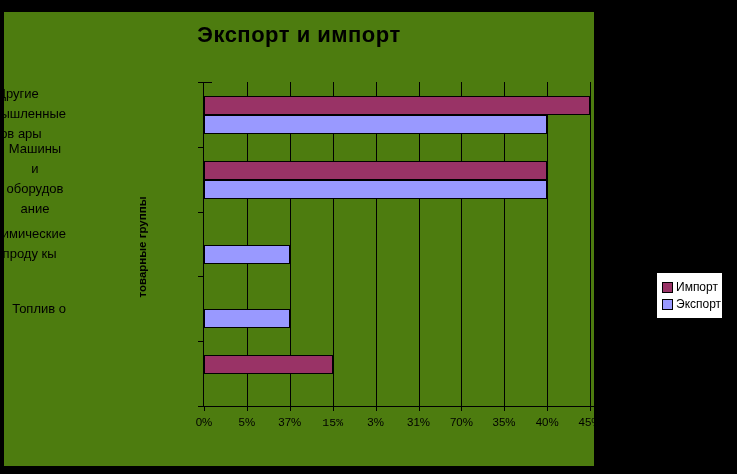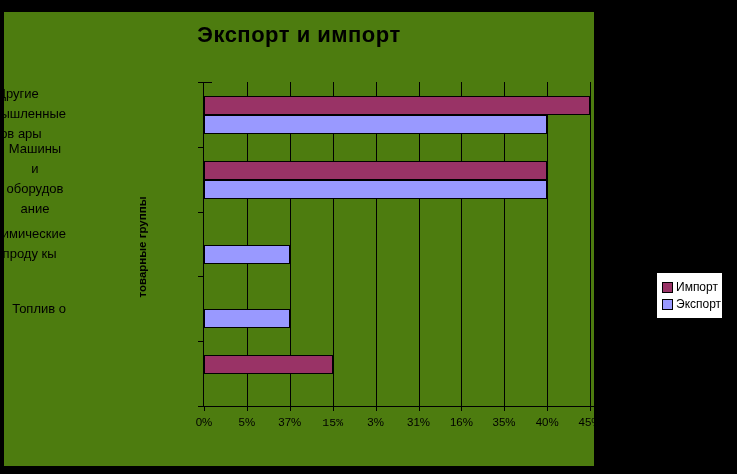--- a/index.html
+++ b/index.html
@@ -75,21 +75,21 @@
         <div class="x-ticklabel" style="left: 42.9px;">5%</div>
         <div class="x-tick" style="left: 85.8px;"></div>
         <div class="x-ticklabel" style="left: 85.8px;">37%</div>
         <div class="x-tick" style="left: 128.7px;"></div>
         <div class="x-ticklabel" style="left: 128.7px; font-family: Liberation Mono, monospace;">15%</div>
         <div class="x-tick" style="left: 171.6px;"></div>
         <div class="x-ticklabel" style="left: 171.6px;">3%</div>
         <div class="x-tick" style="left: 214.5px;"></div>
         <div class="x-ticklabel" style="left: 214.5px;">31%</div>
         <div class="x-tick" style="left: 257.4px;"></div>
-        <div class="x-ticklabel" style="left: 257.4px;">16%</div>
+        <div class="x-ticklabel" style="left: 257.4px;">70%</div>
         <div class="x-tick" style="left: 300.3px;"></div>
         <div class="x-ticklabel" style="left: 300px;">35%</div>
         <div class="x-tick" style="left: 343.2px;"></div>
         <div class="x-ticklabel" style="left: 343.2px;">40%</div>
         <div class="x-tick" style="left: 386.1px;"></div>
         <div class="x-ticklabel" style="left: 386.1px;">45%</div>
         <div class="x-tick" style="left: 429px;"></div>
         <div class="x-ticklabel" style="left: 429px;">50%</div>
         <div class="bar" style="top: 14px; width: 386.1px; background: rgb(153, 51, 102); border-color: rgb(0, 0, 0);"></div>
         <div class="bar" style="top: 78.8px; width: 343.2px; background: rgb(153, 51, 102); border-color: rgb(0, 0, 0);"></div>

